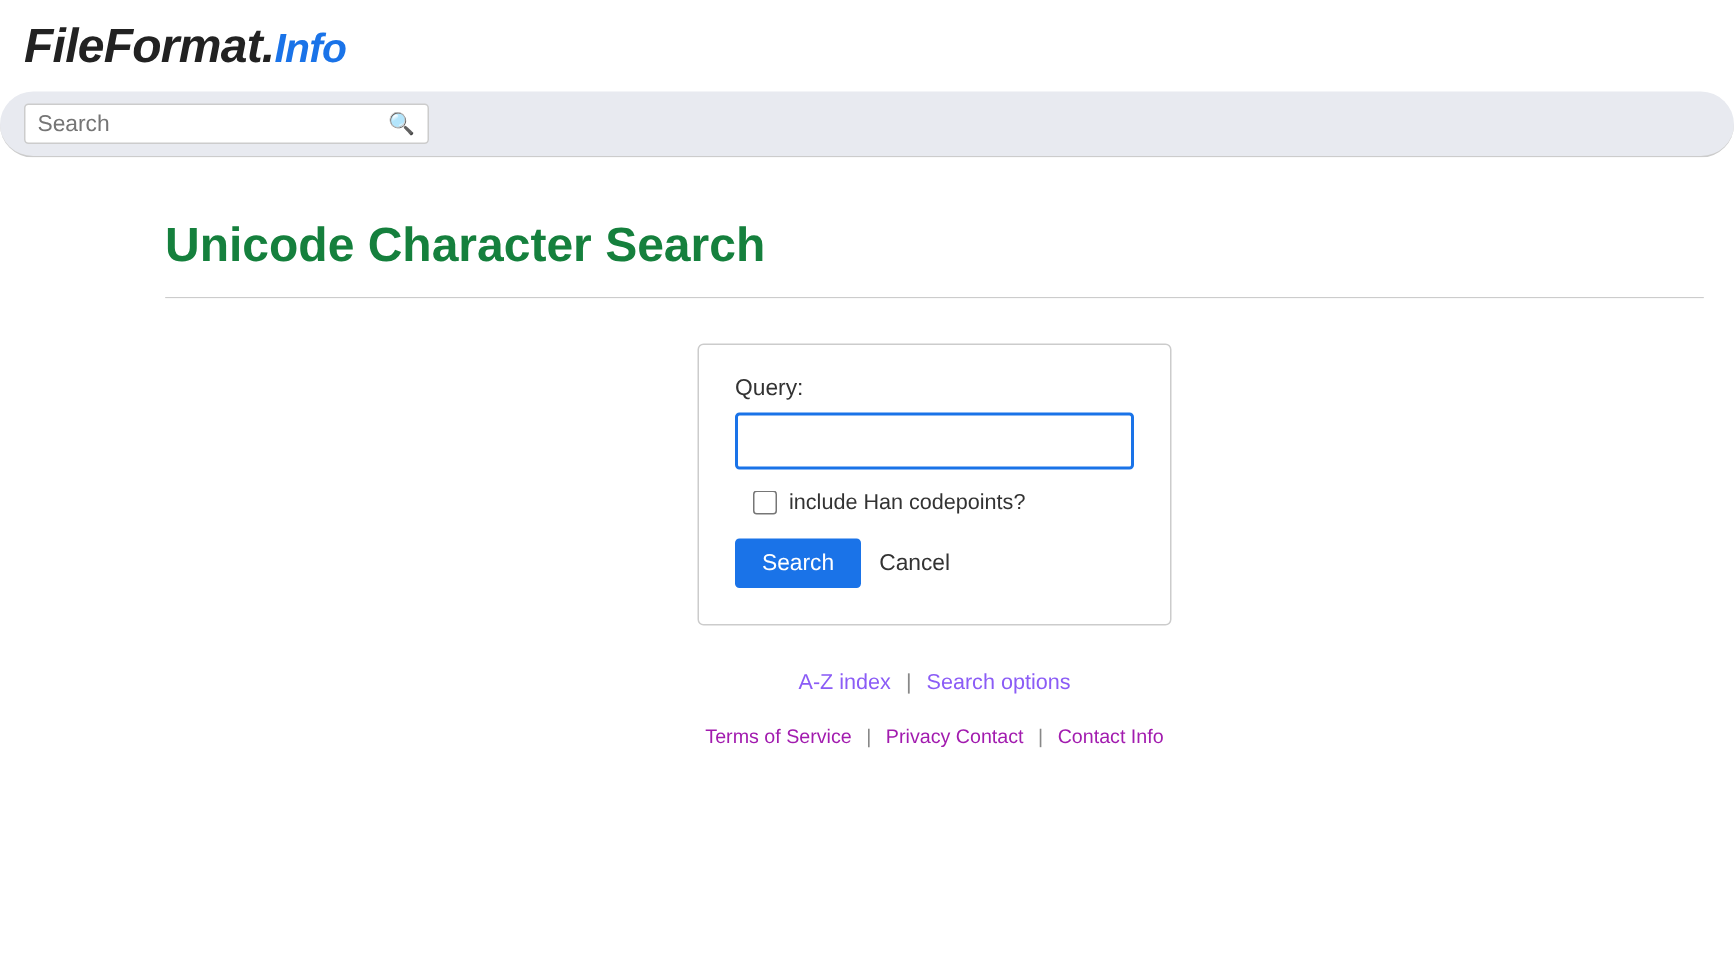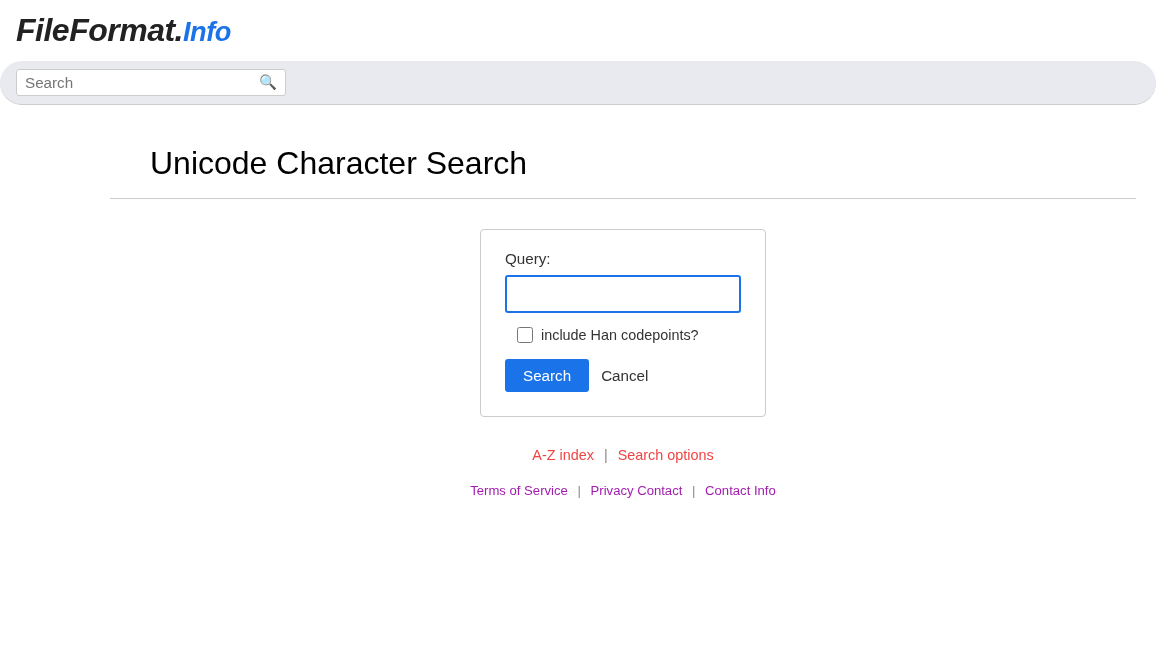--- a/index.html
+++ b/index.html
@@ -87,44 +87,43 @@
       color: #888;
     }
 
     
     .main-content {
       padding: 40px 20px 20px 110px;
     }
 
     .page-title {
       font-size: 2rem;
-      font-weight: 400;
-      color: #000000;
+      font-weight: 700;
+      color: #15803d;
       margin-bottom: 16px;
-      margin-left: 40px;
     }
 
     .divider {
       border: none;
       border-top: 1px solid #ccc;
       margin-bottom: 30px;
     }
 
     
     .search-form-wrapper {
       display: flex;
       justify-content: center;
       margin-bottom: 30px;
     }
 
     .search-form-box {
       border: 1px solid #ccc;
       border-radius: 4px;
       padding: 20px 24px 24px;
-      width: 286px;
+      width: 316px;
       background: #fff;
     }
 
     .query-label {
       font-size: 0.95rem;
       color: #333;
       margin-bottom: 8px;
       display: block;
     }
 
@@ -184,21 +183,21 @@
 
     
     .form-links {
       text-align: center;
       font-size: 0.9rem;
       color: #555;
       margin-bottom: 20px;
     }
 
     .form-links a {
-      color: #ef4444;
+      color: #8b5cf6;
       text-decoration: none;
     }
 
     .form-links .pipe {
       margin: 0 6px;
       color: #888;
     }
 
     
     .footer-links {

